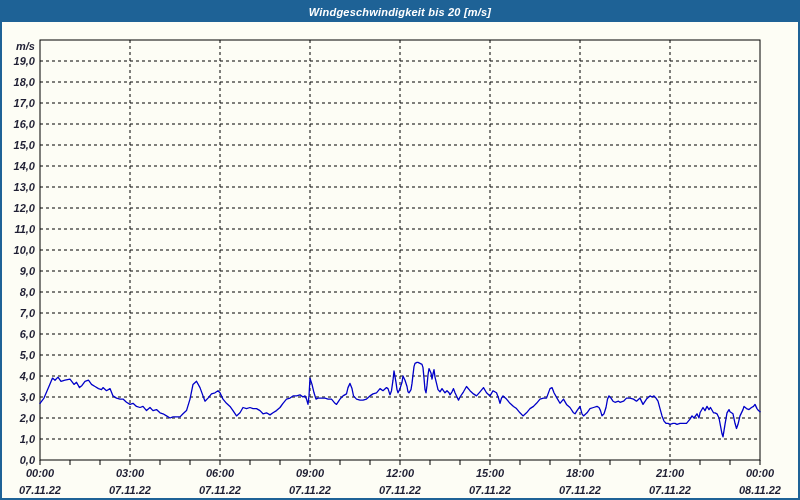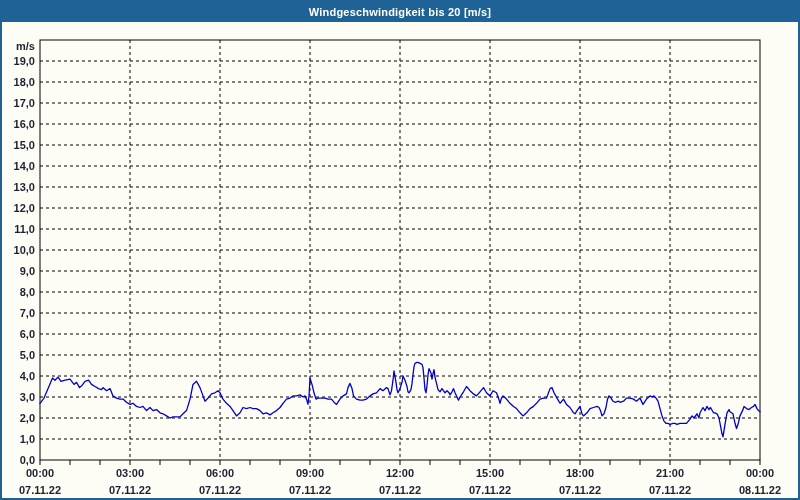--- a/index.html
+++ b/index.html
@@ -1,19 +1,20 @@
 <!DOCTYPE html>
 <html><head>
 <meta charset="utf-8">
 <style>
   html,body{margin:0;padding:0;background:#fff;}
   .window{
     position:relative;width:800px;height:500px;box-sizing:border-box;
     border:2px solid #1e6296;background:#fdfdf5;overflow:hidden;
     font-family:"Liberation Sans",sans-serif;
+    font-style:italic;
   }
   .titlebar{
     height:20px;background:#1e6296;color:#ffffff;
     display:flex;align-items:center;justify-content:center;
     font-size:11px;font-weight:bold;letter-spacing:.2px;
   }
   svg{display:block;}
   text{font-family:"Liberation Sans",sans-serif;font-size:11px;font-weight:bold;fill:#1f1f33;}
 </style>
 </head>

